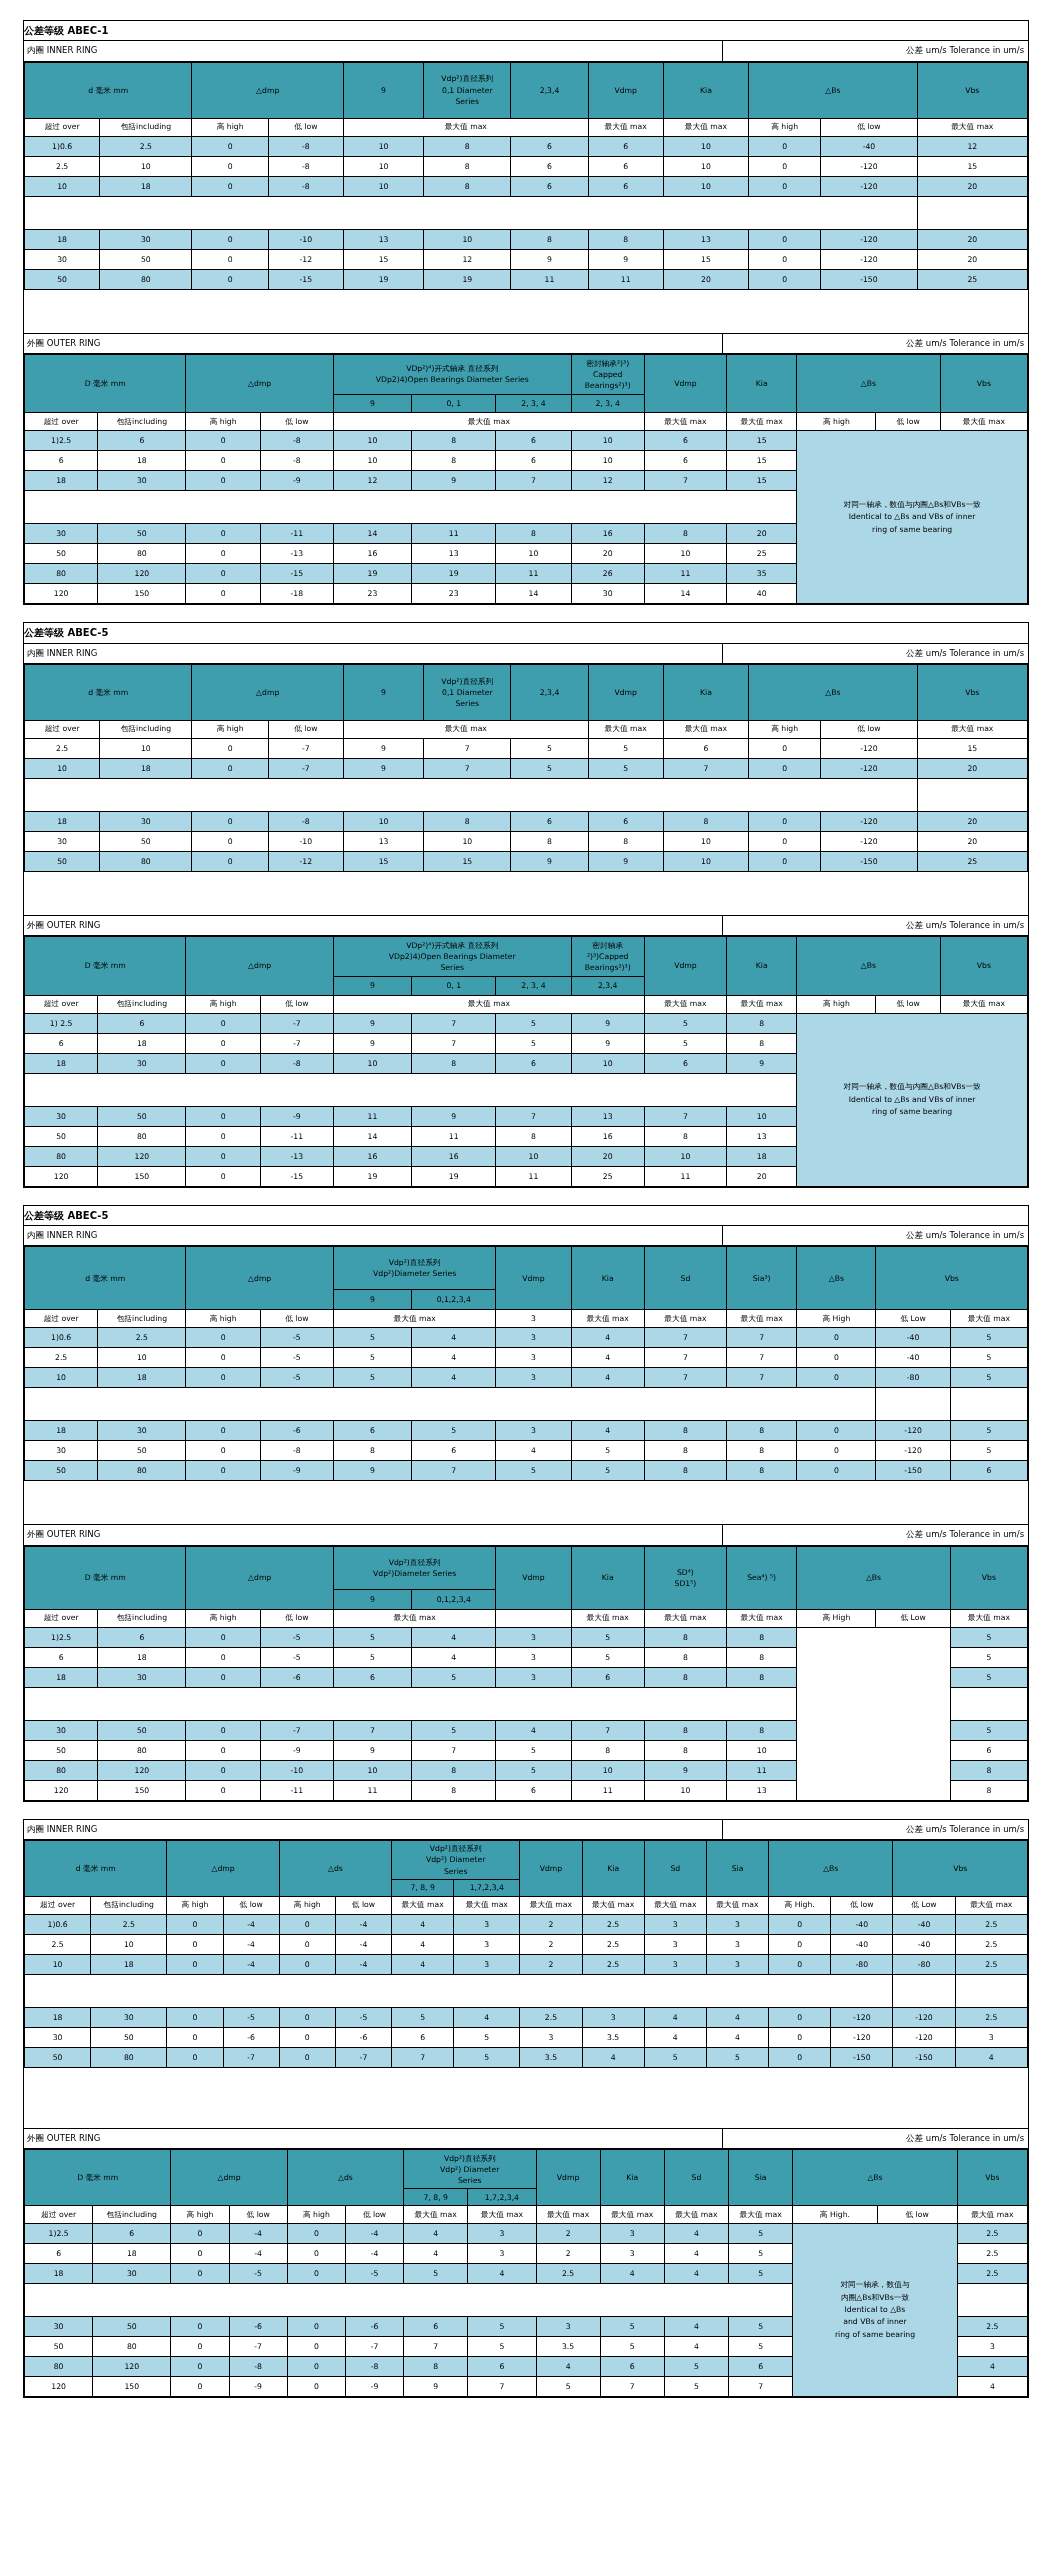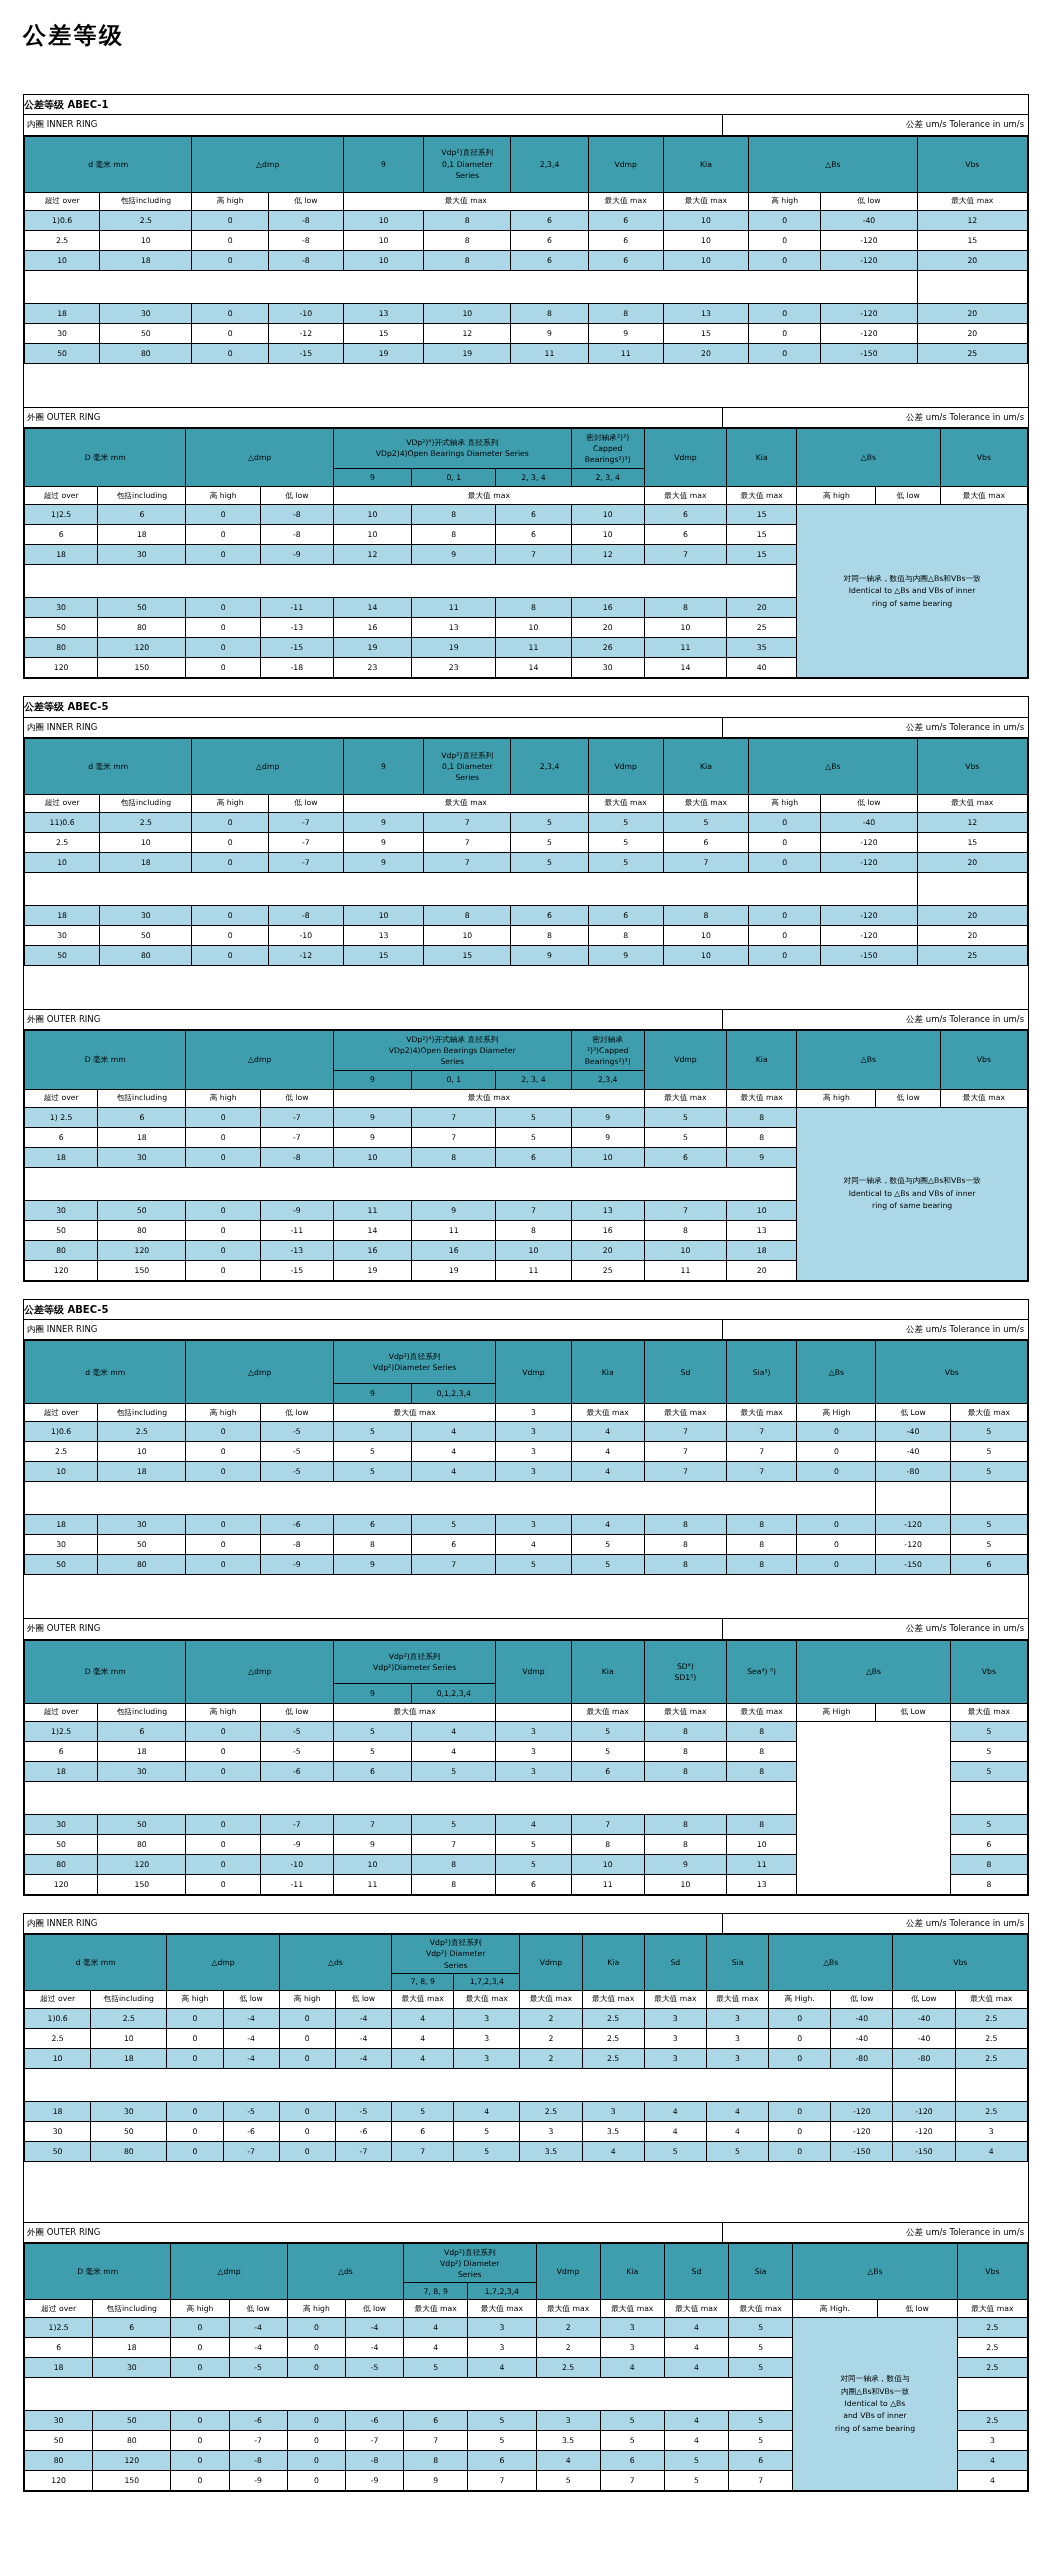--- a/index.html
+++ b/index.html
@@ -26,21 +26,20 @@
   td.b{background:#ABD7E6;}
   td.w{background:#fff;}
   td.sp{background:#fff;}
   td.note{background:#ABD7E6;font-size:7.7px;white-space:pre-line;line-height:1.6;}
   td.note.wnote{background:#fff;}
 </style>
 </head>
 <body>
 
 <div class="page">
-  <h1 class="page-title">公差等级</h1>
   <div id="groups">
       <div class="group">
         <div class="group-title">公差等级 ABEC-1</div>
         <div class="ring-row">
           <span class="ring-label">内圈 INNER RING</span>
           <span class="tol-label">公差 um/s Tolerance in um/s</span>
         </div>
         <table class="tol">
           <colgroup>
             <col style="width: 7.5%;">
@@ -364,34 +363,20 @@
               <td>低 low</td>
               <td colspan="3">最大值 max</td>
               <td>最大值 max</td>
               <td>最大值 max</td>
               <td>高 high</td>
               <td>低 low</td>
               <td>最大值 max</td>
             </tr>
           </thead>
           <tbody>
-            <tr class="datarow">
-              <td class="b">11)0.6</td>
-              <td class="b">2.5</td>
-              <td class="b">0</td>
-              <td class="b">-7</td>
-              <td class="b">9</td>
-              <td class="b">7</td>
-              <td class="b">5</td>
-              <td class="b">5</td>
-              <td class="b">5</td>
-              <td class="b">0</td>
-              <td class="b">-40</td>
-              <td class="b">12</td>
-            </tr>
             <tr class="datarow">
               <td class="w">2.5</td>
               <td class="w">10</td>
               <td class="w">0</td>
               <td class="w">-7</td>
               <td class="w">9</td>
               <td class="w">7</td>
               <td class="w">5</td>
               <td class="w">5</td>
               <td class="w">6</td>

